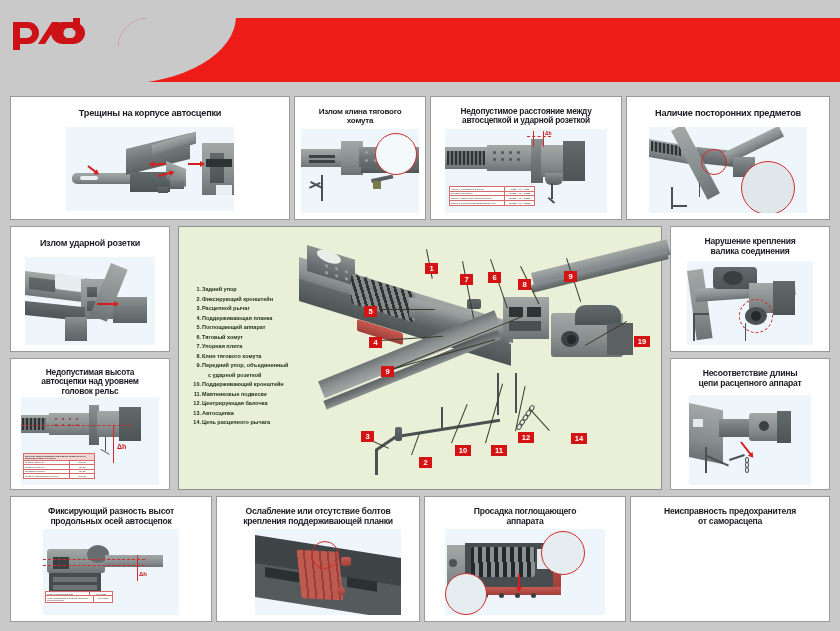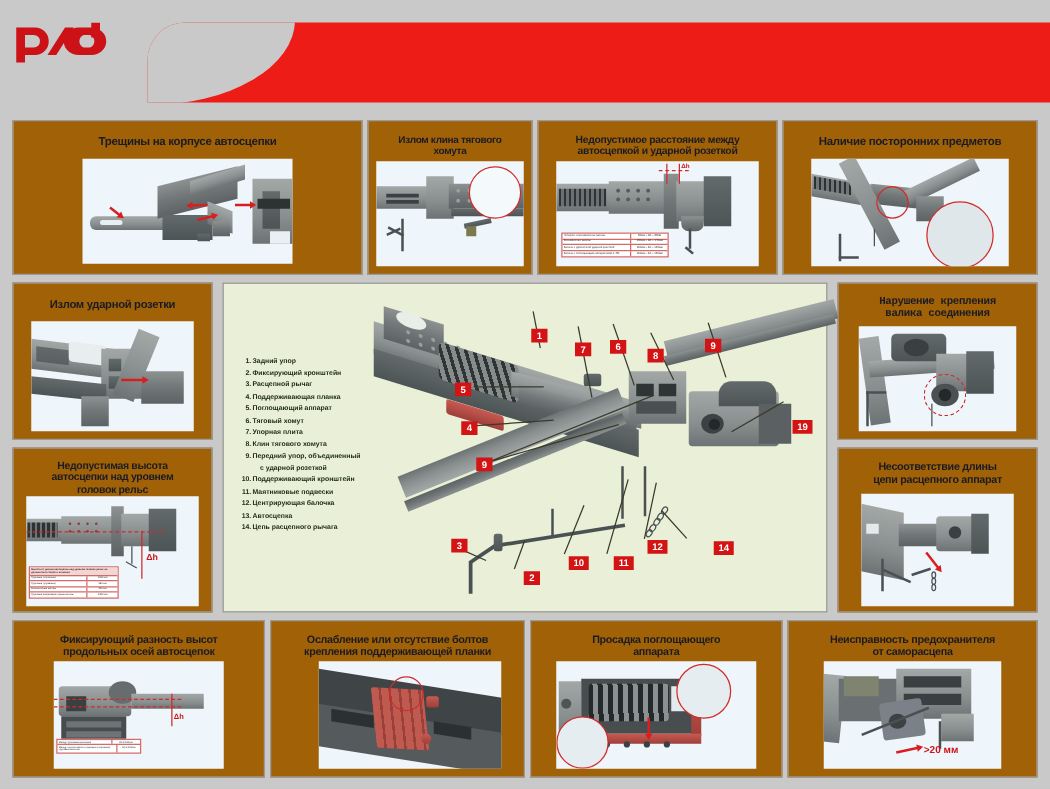--- a/index.html
+++ b/index.html
@@ -42,21 +42,21 @@
   }
   .hdr-sub {
     position: absolute; left: 110px; top: 30px; right: 10px;
     color: #fff; font-size: 8.1px; font-weight: 700;
     line-height: 1.32; text-align: center;
   }
 
   
   .panel {
     position: absolute;
-    background: #a16207;
+    background: #ffffff;
     border: 1px solid #9a9a9a;
     padding: 4px;
   }
   .panel-title {
     color: #1b1b24; font-weight: 700; text-align: center;
     line-height: 1.13; letter-spacing: -0.25px;
   }
   .photo {
     position: absolute; left: 6px; right: 6px;
     background: #eef6fb;
@@ -367,21 +367,21 @@
           </div>
           <div class="mini-row">
             <div class="mini-c1">Грузовые рефрижераторные вагоны</div>
             <div class="mini-c2">1080 мм</div>
           </div>
         </div>
       </div>
     </div>
   </div>
 
-  <div class="panel" style="left:670px; top:226px; width:160px; height:126px;font-family:Liberation Mono, monospace;">
+  <div class="panel" style="left:670px; top:226px; width:160px; height:126px;">
     <div class="panel-title" style="font-size:8.6px; margin-top:6px;">
       <div>Нарушение крепления</div>
       <div>валика соединения</div>
     </div>
     <div class="photo" style="top:34px; height:84px; left:16px; right:16px;">
       <div class="photo-inner">
         <div class="beam lt" style="left:0px; top:10px; width:16px; height:70px; transform:rotate(-8deg);"></div>
         <div class="beam lt" style="left:8px; top:28px; width:100px; height:13px; transform:rotate(-4deg);"></div>
         <div class="beam dk" style="left:26px; top:6px; width:44px; height:22px; border-radius:4px;"></div>
         <div class="beam" style="left:36px; top:10px; width:20px; height:14px; border-radius:50%; background:#3a4041;"></div>
@@ -621,33 +621,16 @@
         <div style="position:absolute; left:6px; top:56px; width:30px; height:20px; background:repeating-linear-gradient(90deg,#bf5a50 0 5px,#8f3a33 5px 7px); border-radius:2px;"></div>
       </div>
     </div>
   </div>
 
   <div class="panel" style="left:630px; top:496px; width:200px; height:126px;">
     <div class="panel-title" style="font-size:8.6px; margin-top:6px;">
       <div>Неисправность предохранителя</div>
       <div>от  саморасцепа</div>
     </div>
-    <div class="photo" style="top:32px; height:86px; left:28px; right:28px;">
-      <div class="photo-inner">
-        <div class="beam lt" style="left:0px; top:10px; width:18px; height:54px; transform:rotate(6deg);"></div>
-        <div class="beam" style="left:12px; top:14px; width:50px; height:34px; background:#6a7071;"></div>
-        <div class="beam dk" style="left:16px; top:12px; width:28px; height:16px; background:#7e8470;"></div>
-        <div class="beam lt" style="left:58px; top:6px; width:60px; height:40px;"></div>
-        <div class="beam dk" style="left:64px; top:12px; width:46px; height:9px; background:#3a4041;"></div>
-        <div class="beam dk" style="left:64px; top:26px; width:46px; height:9px; background:#3a4041;"></div>
-        <div class="beam" style="left:44px; top:34px; width:34px; height:30px; background:#7b8189; border-radius:3px; transform:rotate(-8deg);"></div>
-        <div class="beam dk" style="left:52px; top:42px; width:14px; height:12px; border-radius:50%; background:#3c4243;"></div>
-        <div class="beam lt" style="left:94px; top:42px; width:26px; height:22px;"></div>
-        <div class="rod" style="left:30px; top:58px; width:58px; height:1.8px; transform:rotate(-22deg);"></div>
-        <div class="rod" style="left:92px; top:48px; width:1.6px; height:22px;"></div>
-        <div class="arrow-red" style="left:58px; top:72px; width:18px; transform:rotate(-12deg);"></div>
-        <div class="annot" style="left:80px; top:66px; font-size:8px;">&gt;20 мм</div>
-      </div>
-    </div>
   </div>
 
   <div class="footer-bar"></div>
 </div>
 
 </body></html>

